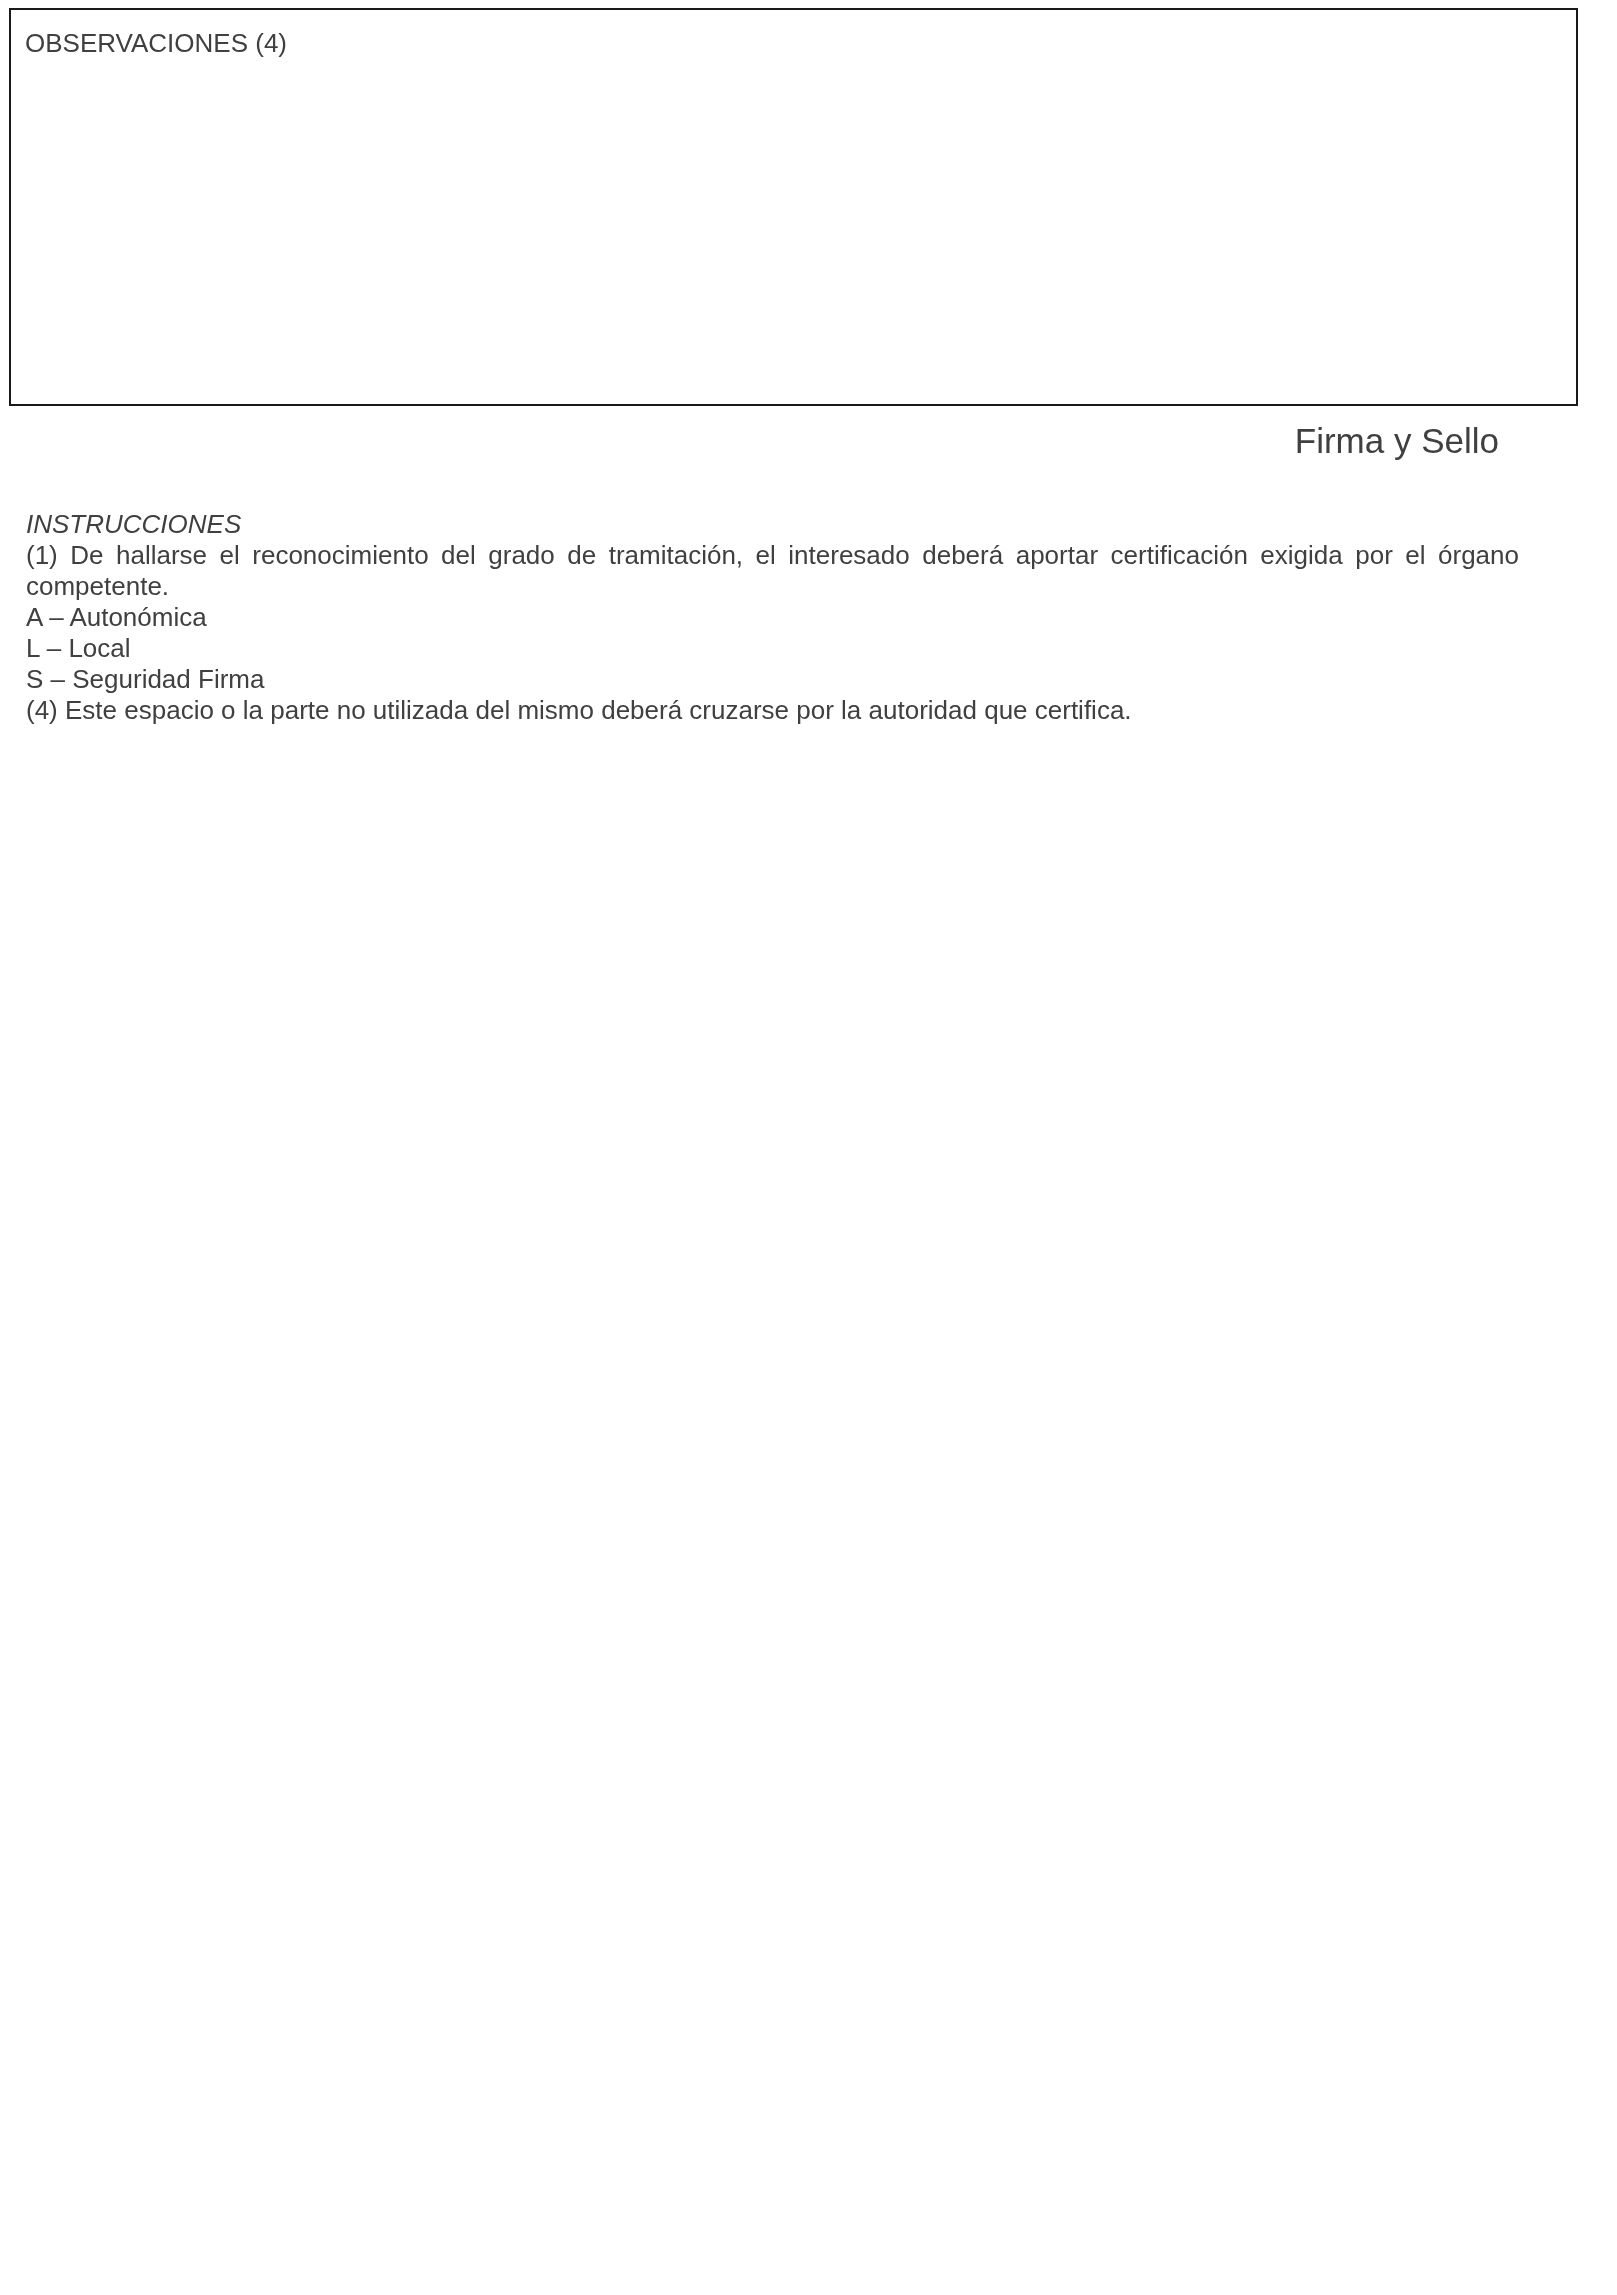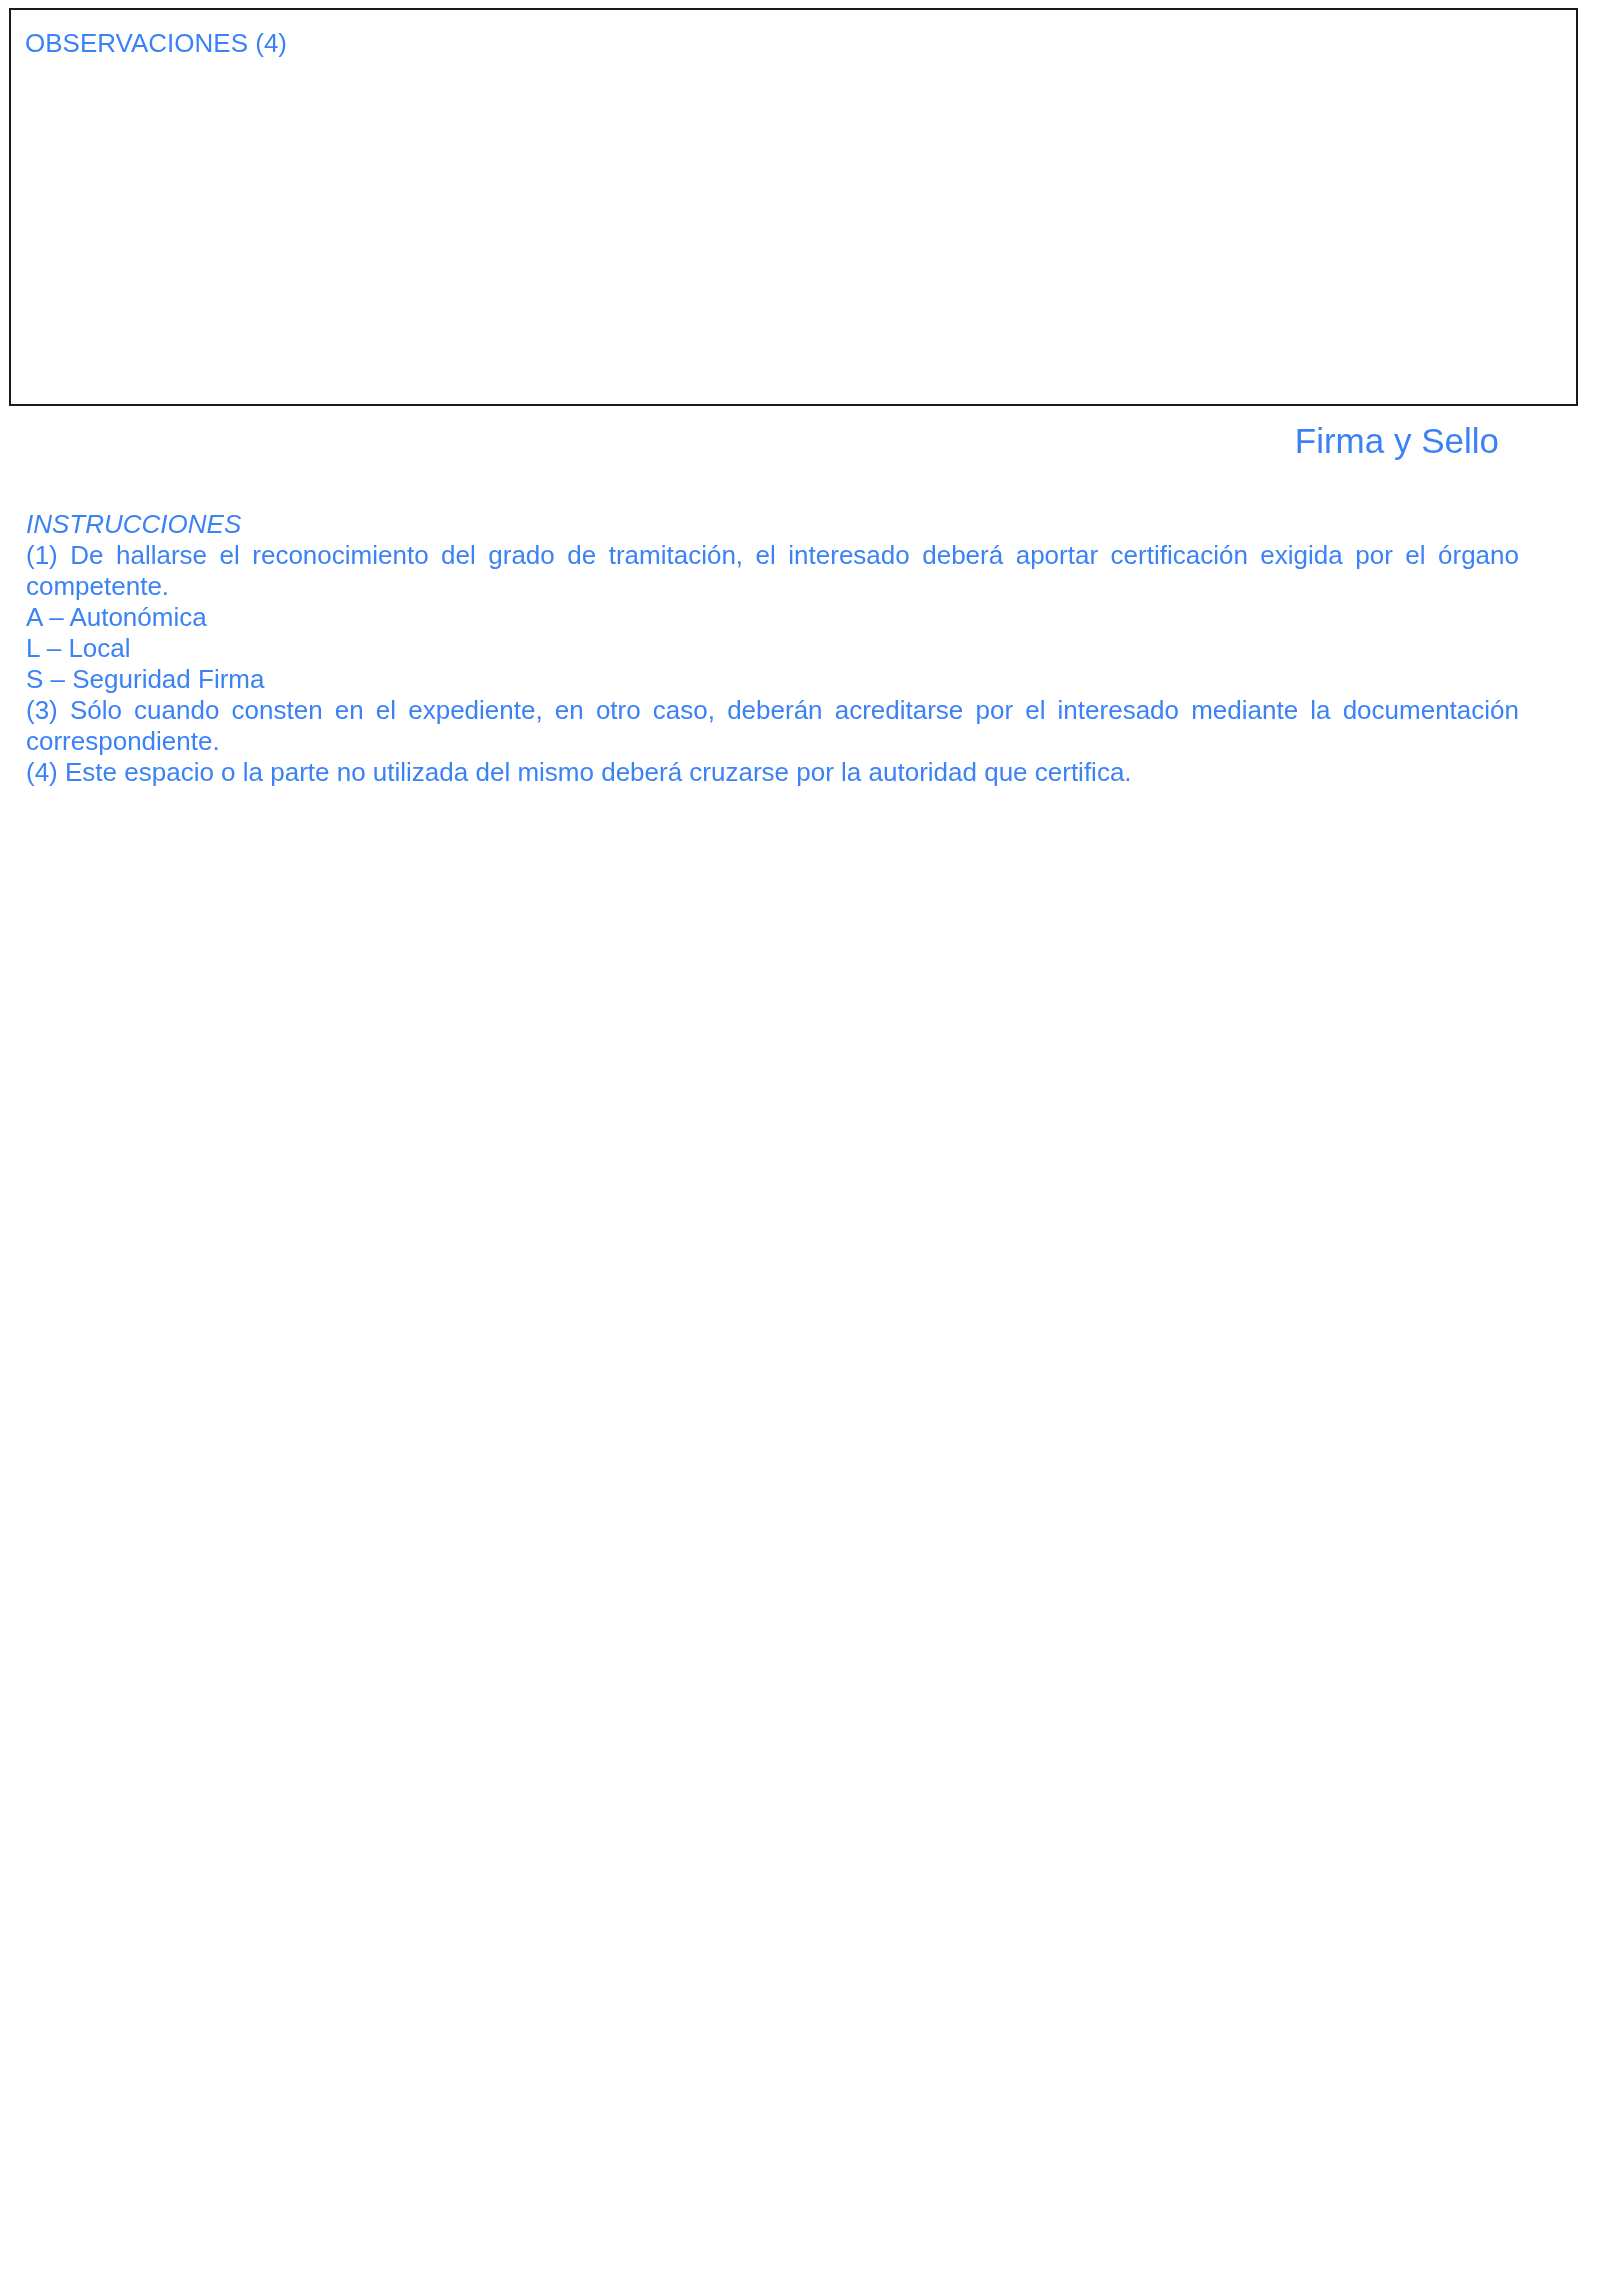--- a/index.html
+++ b/index.html
@@ -6,21 +6,21 @@
     margin: 0;
     padding: 0;
     background: #ffffff;
   }
   .page {
     position: relative;
     width: 1617px;
     height: 2295px;
     background: #ffffff;
     font-family: "Liberation Sans", sans-serif;
-    color: #3b82f6;
+    color: #404040;
     overflow: hidden;
   }
   .obs-box {
     position: absolute;
     left: 9px;
     top: 8.3px;
     width: 1569px;
     height: 398px;
     border: 2.5px solid #1a1a1a;
     box-sizing: border-box;
@@ -68,18 +68,17 @@
   </div>
 
   <div class="firma-label">Firma y Sello</div>
 
   <div class="instructions">
     <div class="title">INSTRUCCIONES</div>
     <p>(1) De hallarse el reconocimiento del grado de tramitación, el interesado deberá aportar certificación exigida por el órgano competente.</p>
     <p>A – Autonómica</p>
     <p>L – Local</p>
     <p>S – Seguridad Firma</p>
-    <p>(3) Sólo cuando consten en el expediente, en otro caso, deberán acreditarse por el interesado mediante la documentación correspondiente.</p>
     <p>(4) Este espacio o la parte no utilizada del mismo deberá cruzarse por la autoridad que certifica.</p>
   </div>
 
 </div>
 
 
 </body></html>

